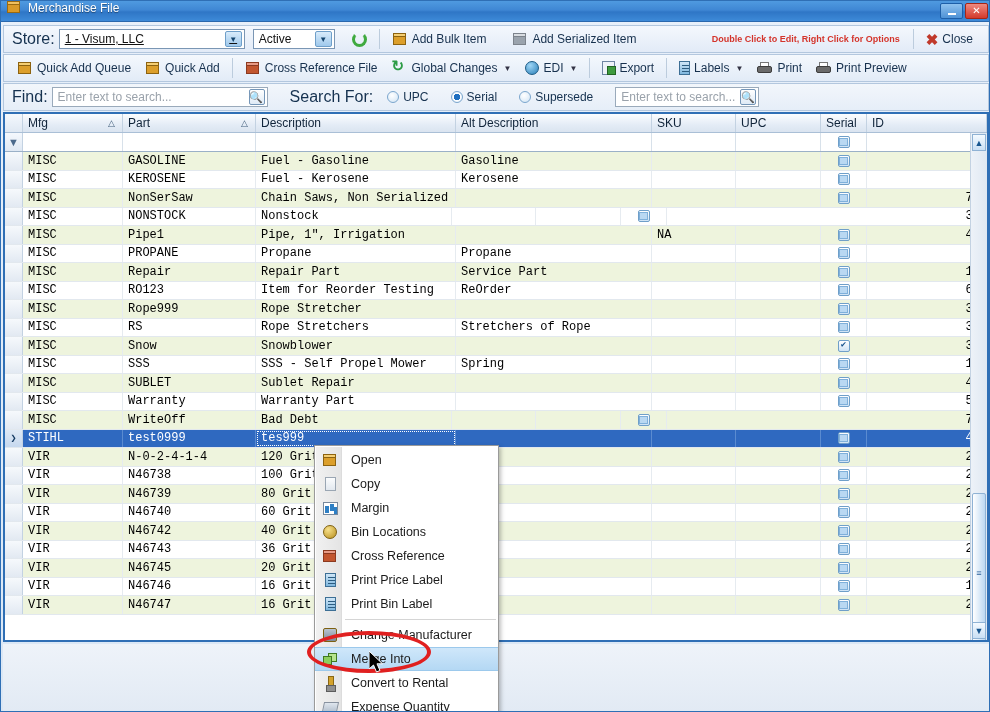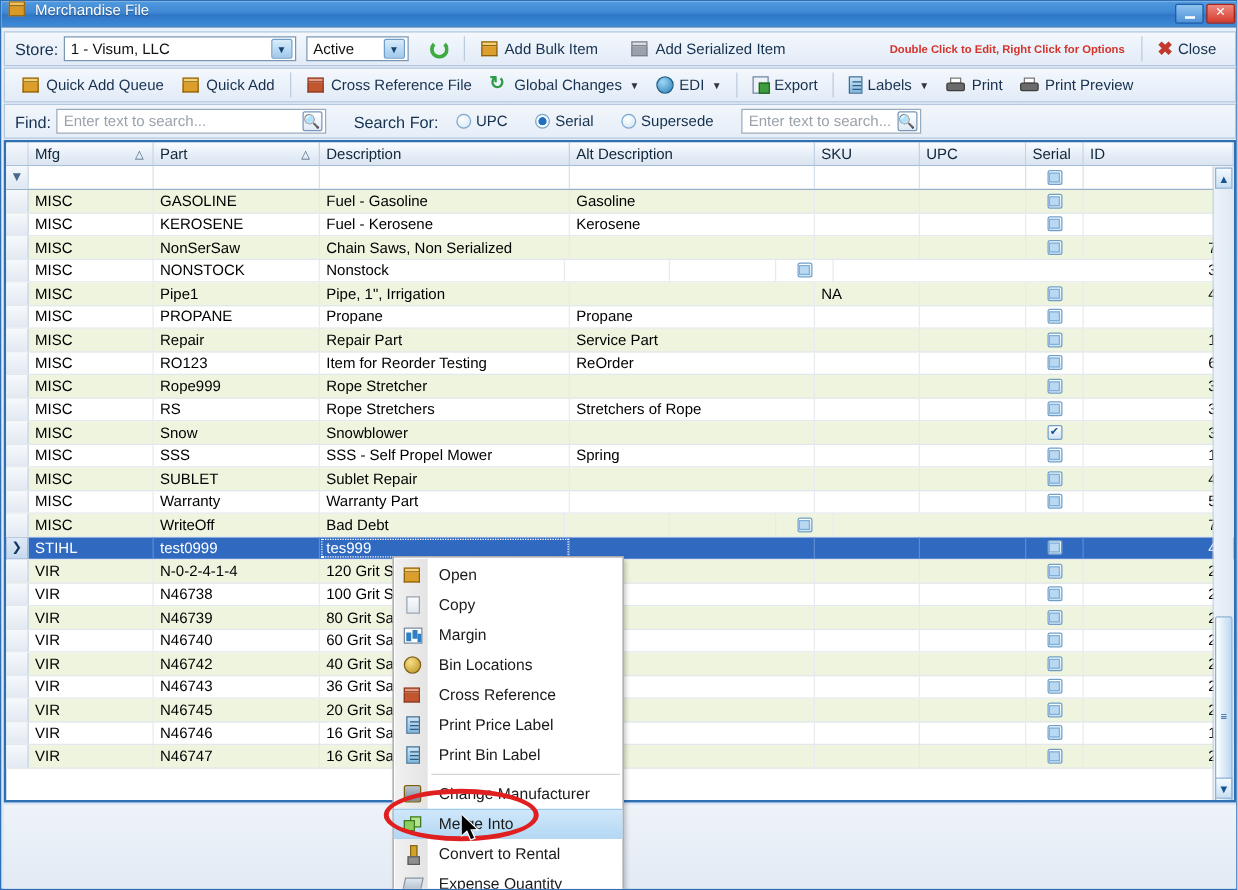--- a/index.html
+++ b/index.html
@@ -56,21 +56,21 @@
     position: absolute; left: 2px; width: 986px;
     background: linear-gradient(to bottom, #f4f8fd, #e2ebf7);
     border: 1px solid #b3c7de;
     display: flex; align-items: center;
   }
   #toolbar1 { top: 24px; height: 28px; }
   #toolbar2 { top: 53px; height: 28px; }
   #findbar  { top: 82px; height: 28px;
     background: linear-gradient(to bottom, #f2f6fb, #e6eef8); }
 
-  .tbl { font-size: 13px; color: #15314f; margin-right: 4px; }
+  .tbl { font-size: 16px; color: #15314f; margin-right: 4px; }
   .tb-item {
     display: flex; align-items: center; gap: 4px;
     padding: 2px 7px; height: 22px; border-radius: 2px;
     color: #17314e; white-space: nowrap; justify-content: flex-end;
   }
   .tb-sep { width: 1px; height: 20px; background: #bcccdd; margin: 0 5px; }
   .caret { font-size: 8px; color: #334; margin-left: 2px; }
 
   
   .ic { width: 16px; height: 14px; position: relative; flex: 0 0 16px; }
@@ -172,21 +172,21 @@
     background: linear-gradient(to bottom, #fbfdff, #e4ecf6 60%, #dae4f0);
   }
   .hcell .sortarrow { position: absolute; right: 7px; font-size: 9px; color: #44607d; }
   .gfilter { display: flex; height: 19px; background: #ffffff;
     border-bottom: 1px solid #9ab0c7; }
   .gfilter .indcell { width: 18px; border-right: 1px solid #c3d2e2;
     background: linear-gradient(#f4f8fd, #dfe8f3);
     display: flex; align-items: center; justify-content: center; }
   .fcell { border-right: 1px solid #d8e1ea; display: flex; align-items: center;
     justify-content: center; }
-  .grow { display: flex; height: 18.5px; border-bottom: 1px solid #e2e8ee; }
+  .grow { display: flex; height: 18.5px; border-bottom: 1px solid #e2e8ee; font-family: Liberation Mono, monospace; }
   .grow.alt { background: #eef4dd; }
   .grow.sel { background: #2f69c0; color: #fff; }
   .grow .indcell {
     width: 18px; border-right: 1px solid #c3d2e2;
     background: linear-gradient(#f6f9fc, #e2e9f2);
     display: flex; align-items: center; justify-content: center;
     font-size: 10px; color: #1b3d66;
   }
   .grow.sel .indcell { background: linear-gradient(#dfe9f6, #c6d8ee); color: #10365f; }
   .gcell {
@@ -316,21 +316,21 @@
     <div class="tb-buttons">
       <div class="tb-btn">
           <div class="dash"></div>
         </div>
       <div class="tb-btn close">✕</div>
     </div>
   </div>
 
   <div class="toolbar" id="toolbar1">
     <div class="tbl" style="margin-left:8px;">Store:</div>
-    <div class="combo" style="width:186px;">
+    <div class="combo" style="width:186px;text-decoration:underline;">
       <div class="val">1 - Visum, LLC</div>
       <div class="arrow">▼</div>
     </div>
     <div class="combo" style="width:82px; margin-left:8px;">
       <div class="val">Active</div>
       <div class="arrow">▼</div>
     </div>
     <div class="tb-item" style="margin-left:10px;">
       <span class="ic-refresh"></span>
     </div>

